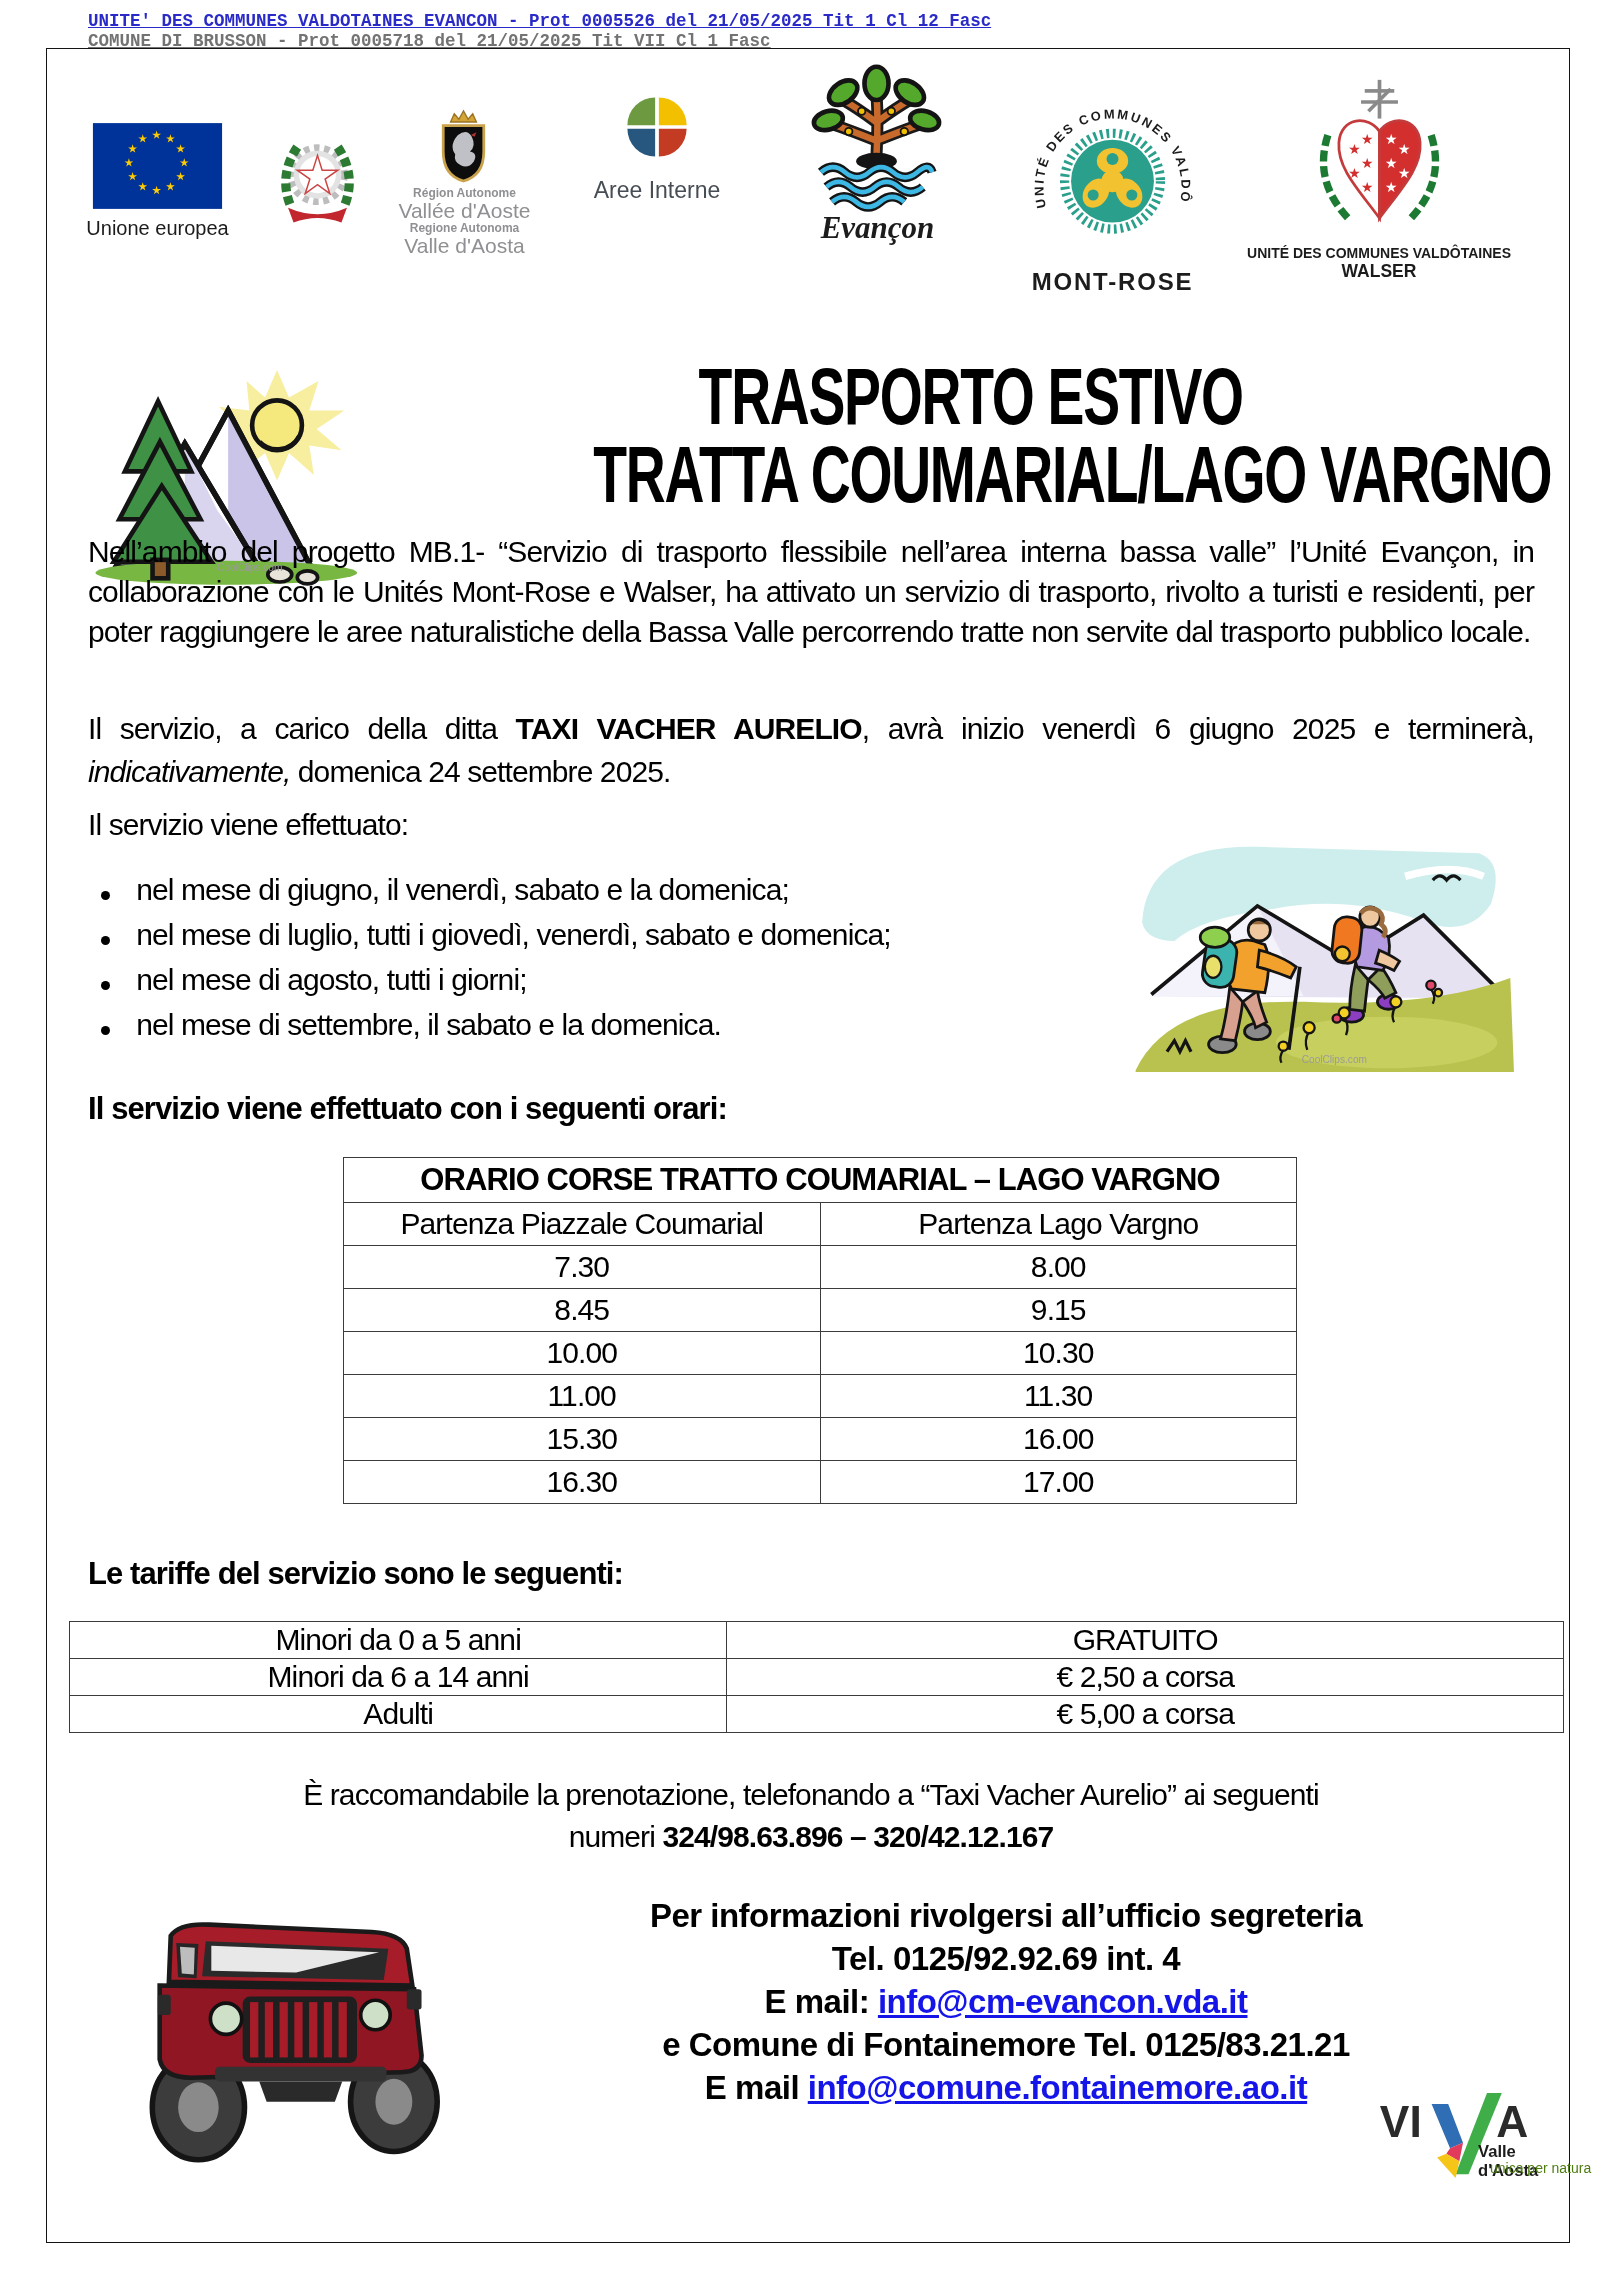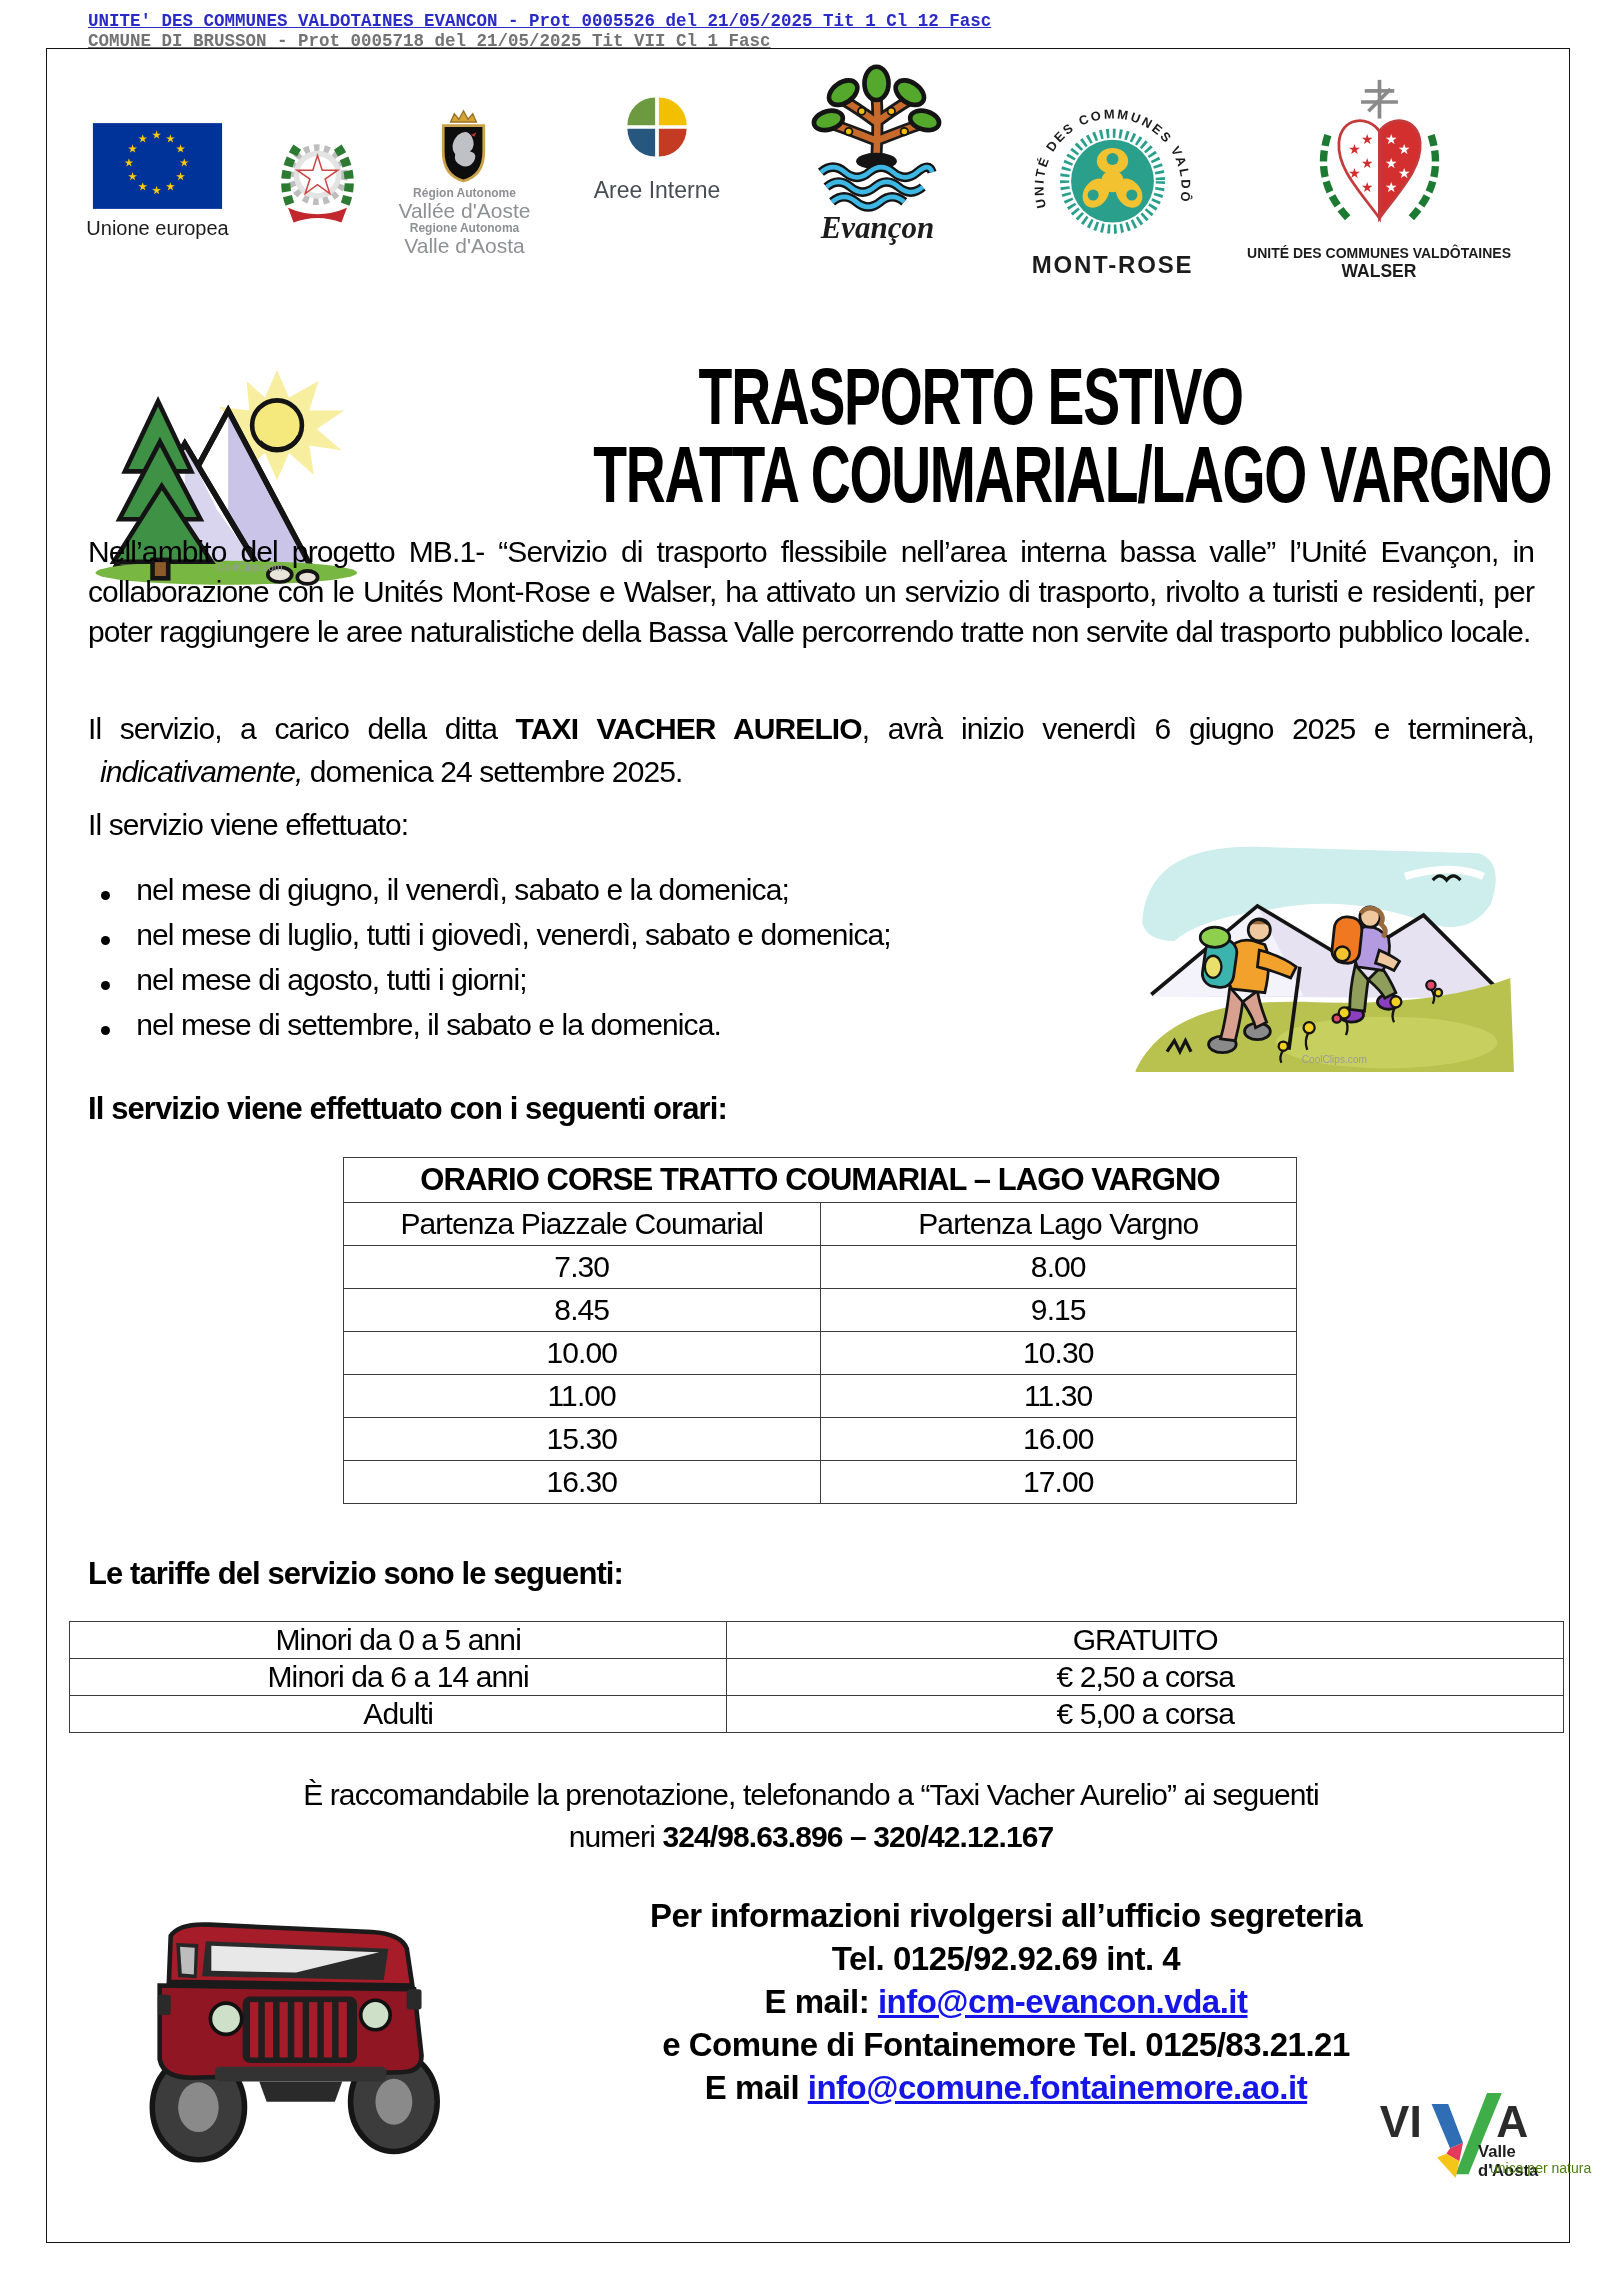--- a/index.html
+++ b/index.html
@@ -11,32 +11,32 @@
          font-size:17.5px;text-decoration:underline;white-space:nowrap;letter-spacing:0;}
   .proto.blue{color:#2a2ac8;}
   .proto.red{color:#737373;}
   
   .frame{border:1.8px solid #141414;}
   
   .cap{ text-align:center;color:#1c1c1c;}
   .cap-eu{font-size:20px;}
   .cap-aree{font-size:23px;color:#474d54;}
   .cap-ev{font-family:"Liberation Serif",serif;font-style:italic;font-weight:bold;font-size:31px;}
-  .cap-mr{font-size:24px;font-weight:bold;letter-spacing:1.8px;}
+  .cap-mr{font-size:24px;font-weight:bold;letter-spacing:1.8px;margin-top:17px;}
   .cap-w1{font-size:14px;font-weight:bold;}
   .cap-w2{font-size:17.5px;font-weight:bold;}
   .vda-s{font-size:12px;font-weight:bold;color:#8f9093;line-height:14px;}
   .vda-b{font-size:21px;font-weight:normal;color:#8f9093;line-height:21px;}
   
   .title-wrap{text-align:center;}
   .title-line{display:inline-block;transform:scaleX(.70);transform-origin:50% 50%;
               font-weight:bold;font-size:79px;line-height:78px;letter-spacing:-1.8px;white-space:nowrap;}
   
   .body-txt{font-size:30px;letter-spacing:-0.9px;line-height:40px;text-align:justify;}
-  .b{font-weight:bold;} .i{font-style:italic;margin-left:12px;}
+  .b{font-weight:bold;} .i{font-style:italic;}
   .h-bold{font-weight:bold;font-size:31px;letter-spacing:-0.9px;}
   
   .bullet-row{display:flex;align-items:baseline;height:45px;font-size:30px;letter-spacing:-0.9px;}
   .dot{width:9.2px;height:9.2px;border-radius:50%;background:#000;margin:0 26px 0 13px;align-self:center;flex:0 0 auto;}
   
   table{border-collapse:collapse;}
   .tbl{width:100%;font-size:30px;letter-spacing:-0.9px;}
   .tbl td,.tbl th{border:1.8px solid #3b3b3b;text-align:center;padding:0;}
   .sched-title{font-weight:bold;font-size:31px;height:44px;}
   .sched-sub td{height:42px;}

